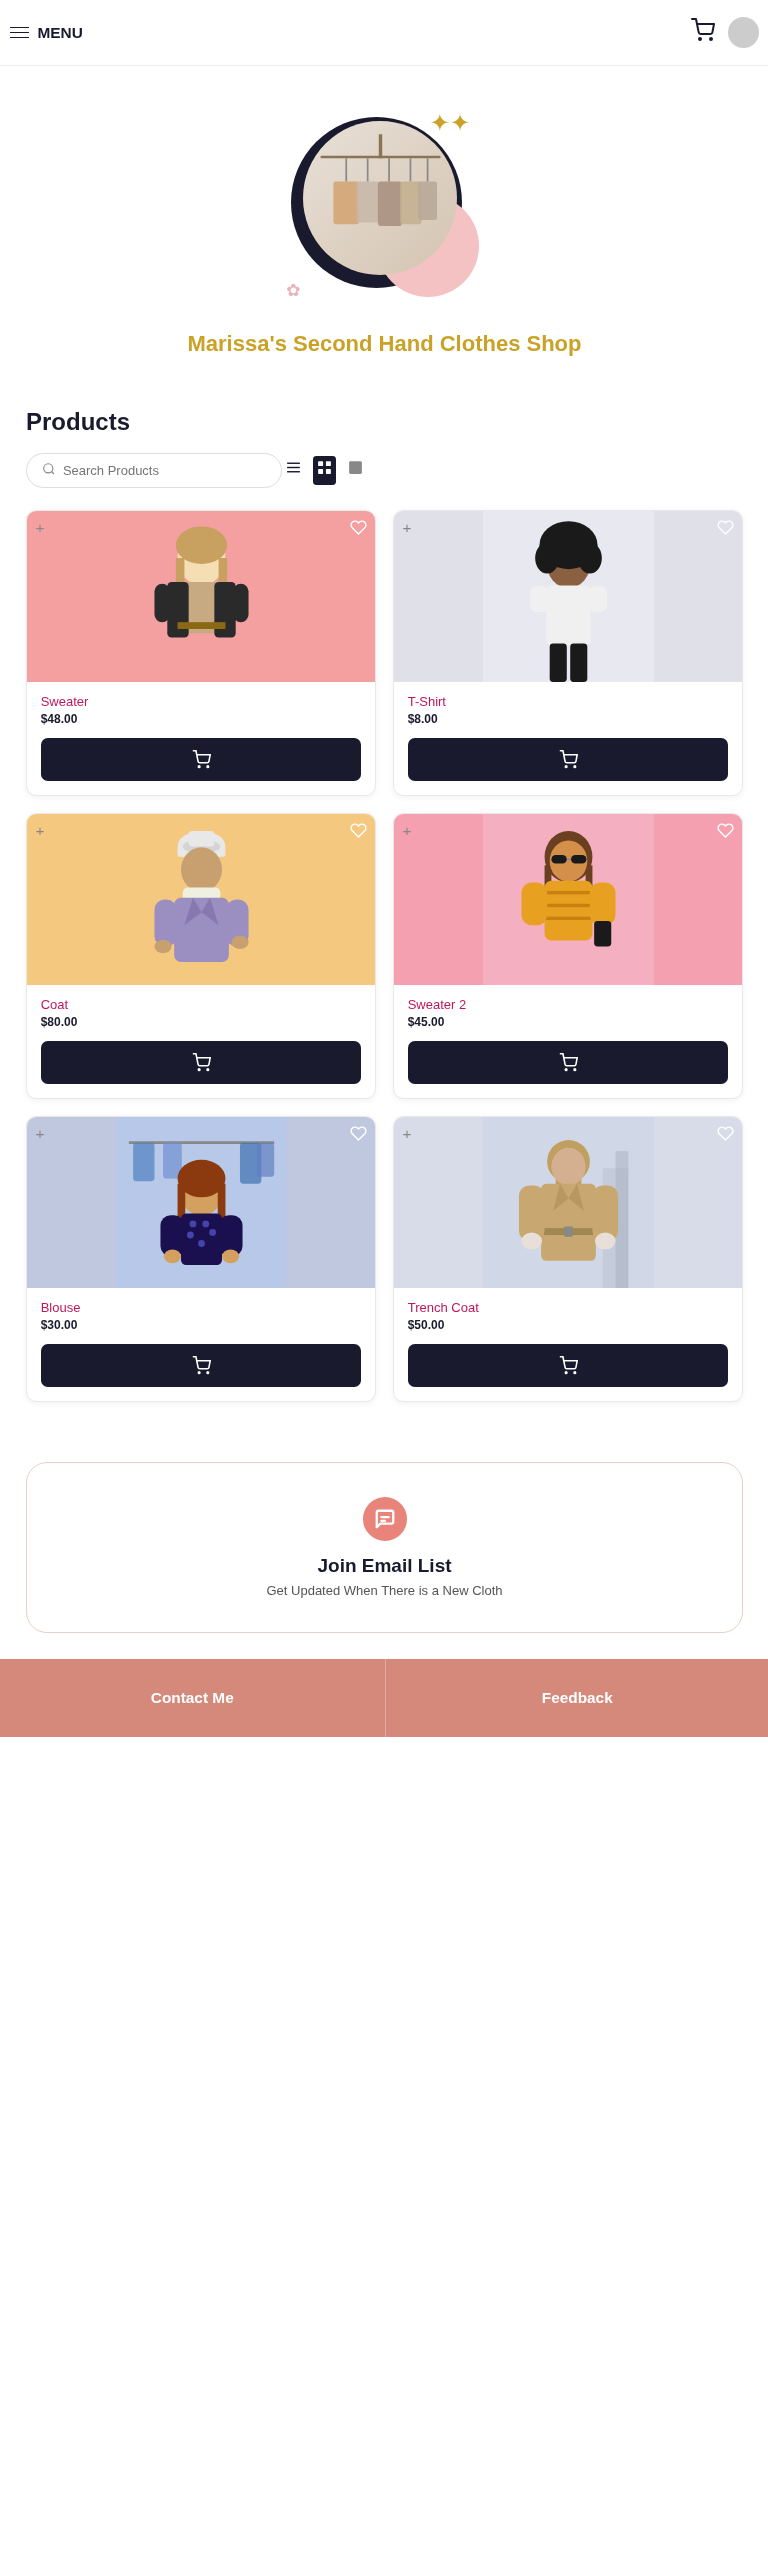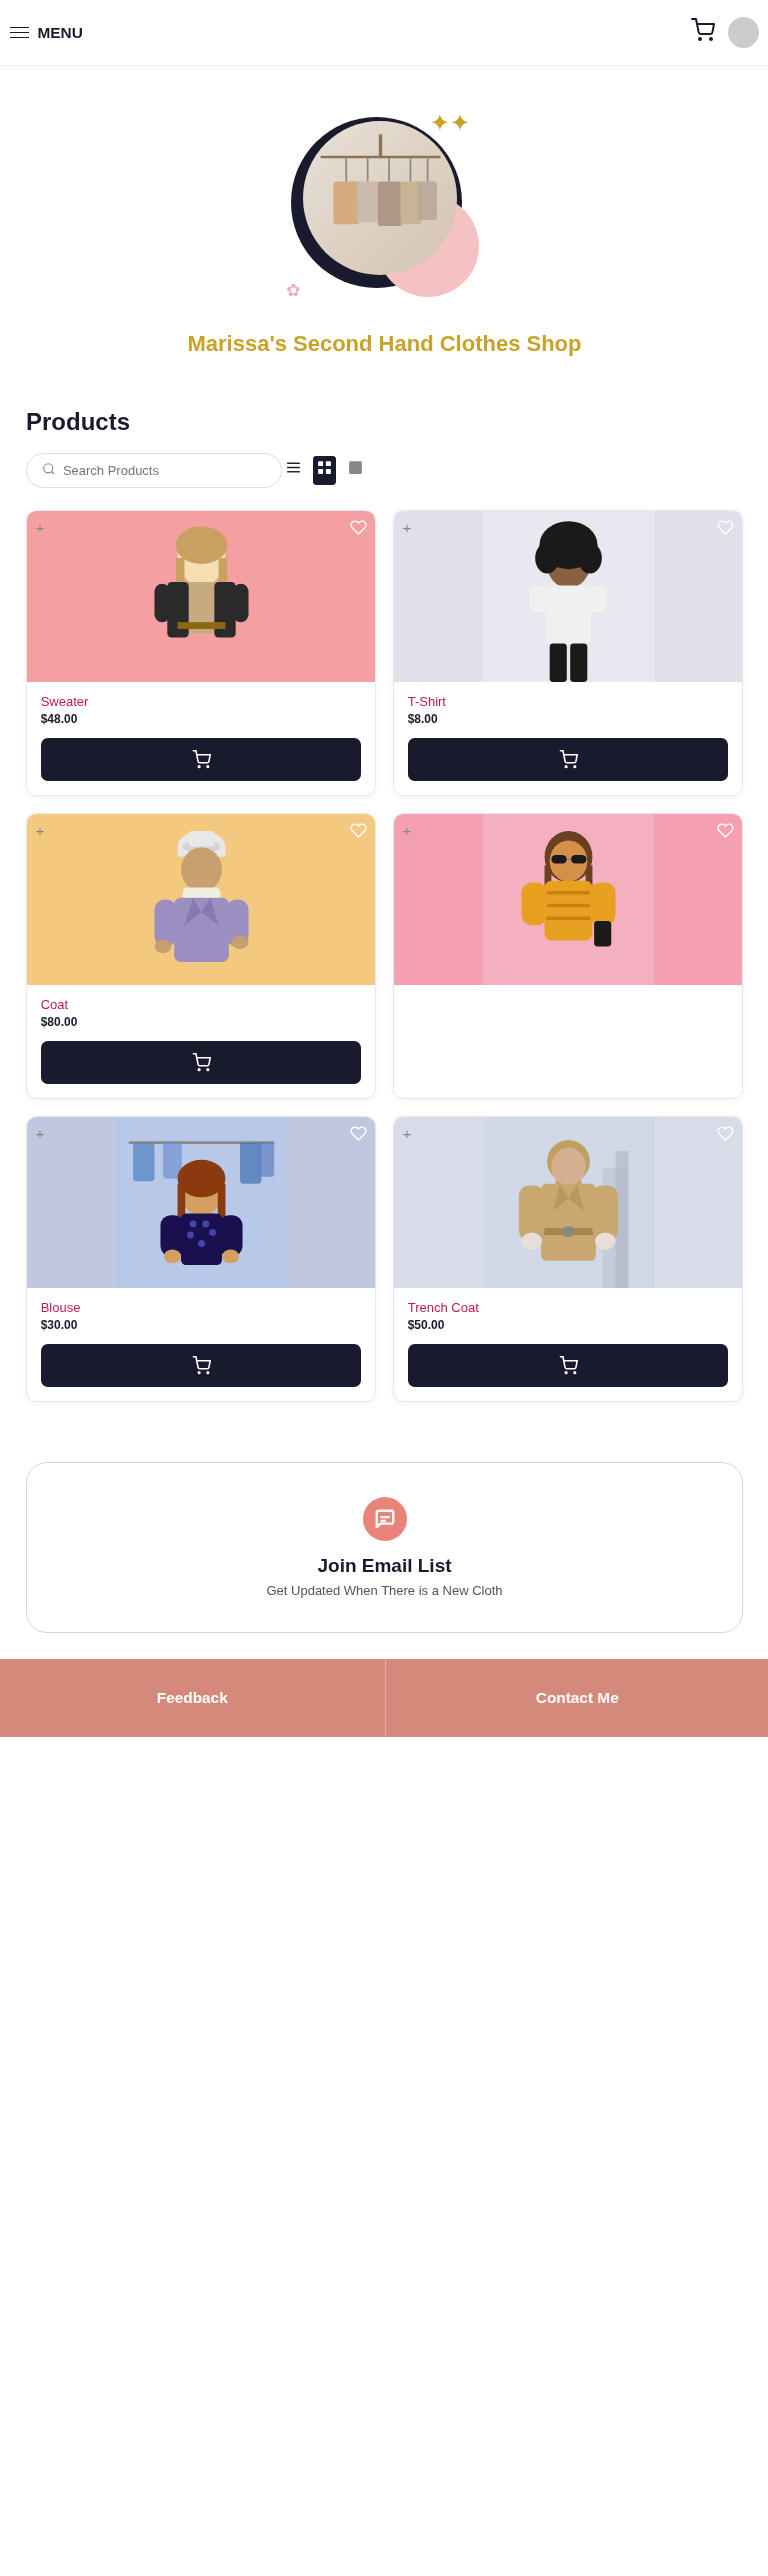--- a/index.html
+++ b/index.html
@@ -582,20 +582,31 @@
             <rect x="130" y="125" width="20" height="30" rx="4" fill="#1a1a1a"></rect>
           </svg>
         </div>
         <span class="product-plus">+</span>
         <button class="product-favorite">
           <svg width="17" height="17" viewBox="0 0 24 24" fill="none" stroke="white" stroke-width="2">
             <path d="M20.84 4.61a5.5 5.5 0 0 0-7.78 0L12 5.67l-1.06-1.06a5.5 5.5 0 0 0-7.78 7.78l1.06 1.06L12 21.23l7.78-7.78 1.06-1.06a5.5 5.5 0 0 0 0-7.78z"></path>
           </svg>
         </button>
       </div>
+      <div class="product-info">
+        <div class="product-name">Sweater 2</div>
+        <div class="product-price">$45.00</div>
+        <button class="add-to-cart-btn">
+          <svg width="19" height="19" viewBox="0 0 24 24" fill="none" stroke="white" stroke-width="2">
+            <circle cx="9" cy="21" r="1"></circle>
+            <circle cx="20" cy="21" r="1"></circle>
+            <path d="M1 1h4l2.68 13.39a2 2 0 0 0 2 1.61h9.72a2 2 0 0 0 2-1.61L23 6H6"></path>
+          </svg>
+        </button>
+      </div>
     </div>
 
     <div class="product-card">
       <div class="product-image-area bg-blue">
         <div class="product-person">
           <svg viewBox="0 0 200 200" width="171" height="171" xmlns="http://www.w3.org/2000/svg">
             <rect width="200" height="200" fill="#b8c8e8"></rect>
 
             <line x1="15" y1="30" x2="185" y2="30" stroke="#888" stroke-width="3"></line>
 
@@ -703,16 +714,16 @@
       <path d="M21 15a2 2 0 0 1-2 2H7l-4 4V5a2 2 0 0 1 2-2h14a2 2 0 0 1 2 2z"></path>
       <line x1="8" y1="10" x2="16" y2="10"></line>
       <line x1="8" y1="14" x2="12" y2="14"></line>
     </svg>
   </div>
   <div class="email-title">Join Email List</div>
   <div class="email-subtitle">Get Updated When There is a New Cloth</div>
 </div>
 
 <div class="footer-buttons">
+  <button class="footer-btn">Contact Me</button>
   <button class="footer-btn">Feedback</button>
-  <button class="footer-btn">Contact Me</button>
 </div>
 
 
 </body></html>

